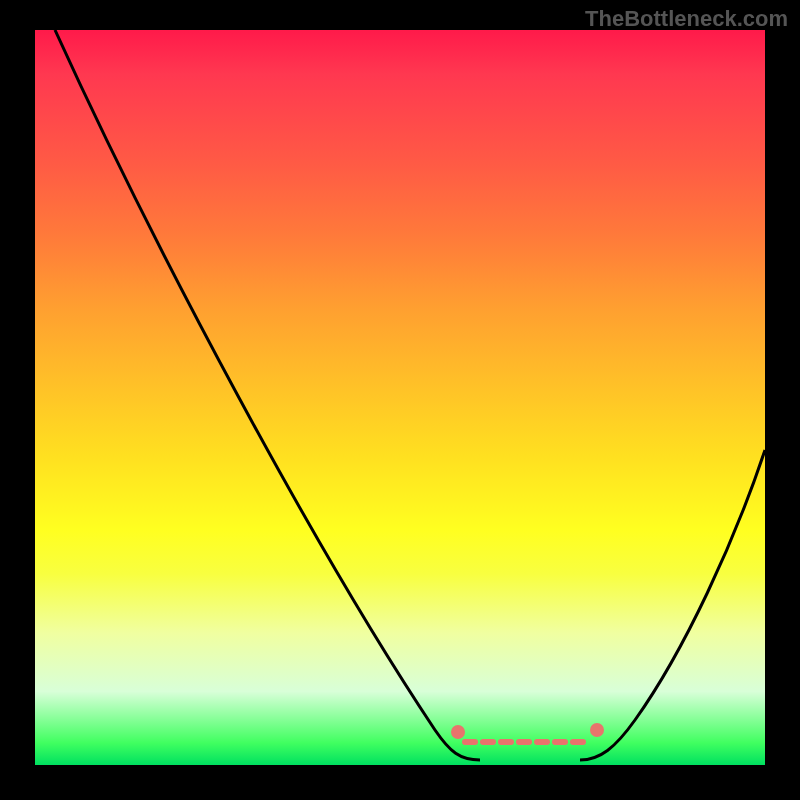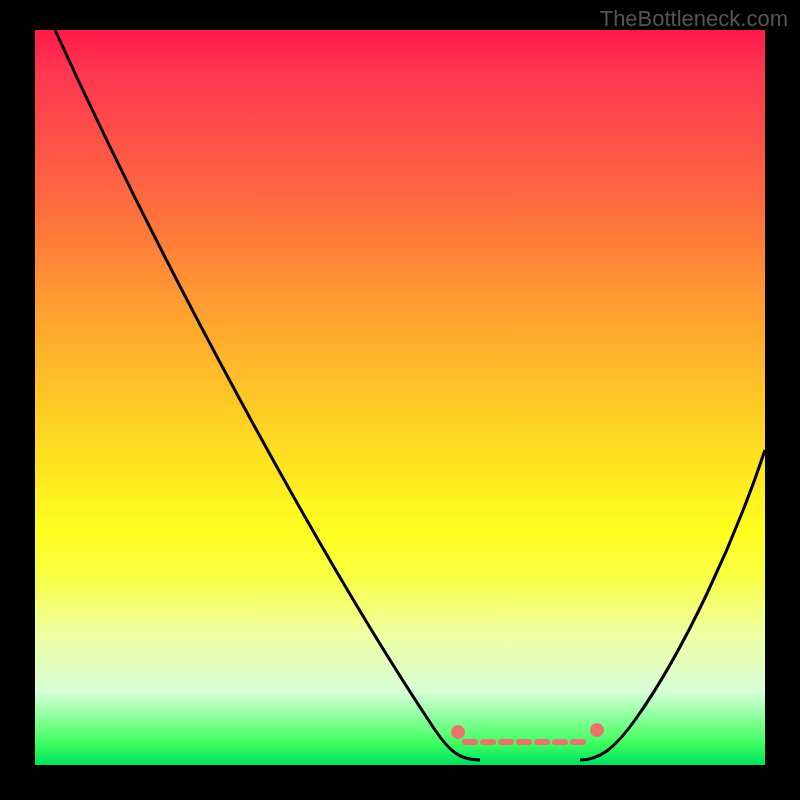--- a/index.html
+++ b/index.html
@@ -9,21 +9,21 @@
     background: #000;
     position: relative;
     font-family: Arial, sans-serif;
   }
   .watermark {
     position: absolute;
     top: 6px;
     right: 12px;
     color: #555;
     font-size: 22px;
-    font-weight: 400;
+    font-weight: 700;
     z-index: 10;
   }
   .plot-area {
     position: absolute;
     left: 35px;
     top: 30px;
     width: 730px;
     height: 735px;
     overflow: hidden;
   }

